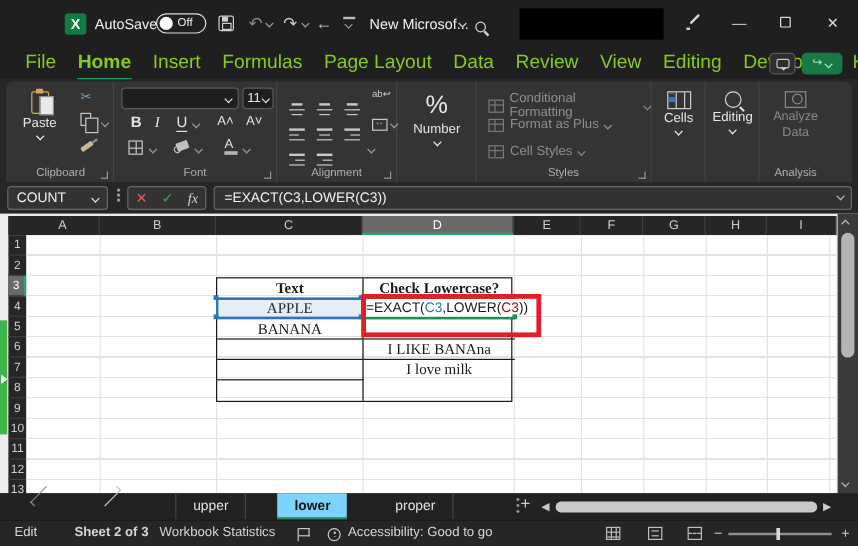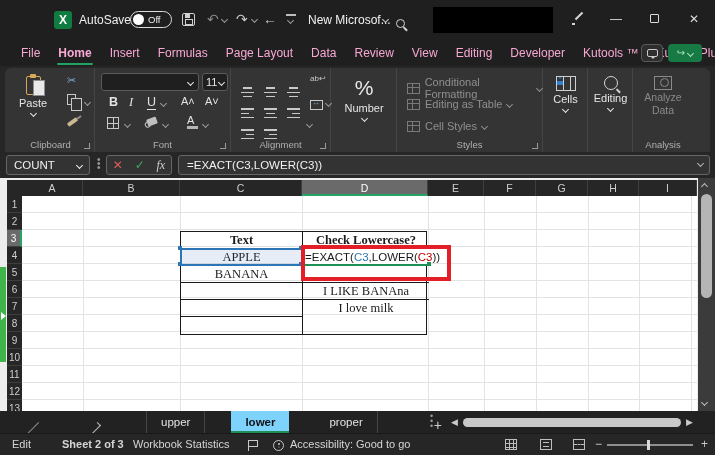--- a/index.html
+++ b/index.html
@@ -33,21 +33,21 @@
   .title-text { left:283px; top:13px; font-size:12px; color:#f2f2f2; }
   .redacted { left:433px; top:7px; width:120px; height:26px; background:#000; }
   .pen { left:572px; top:13px; width:12px; height:12px; color:#d5d5d5; }
   .pen::before { content:""; position:absolute; left:2px; top:2px; width:10px; height:2px; background:currentColor; transform:rotate(-45deg); }
   .pen::after { content:""; position:absolute; left:0; bottom:0; width:3px; height:2px; background:currentColor; }
   .winbtn { top:12px; width:16px; height:16px; color:#dcdcdc; font-size:12px; text-align:center; line-height:15px; }
   .maxbox { display:inline-block; width:9px; height:9px; border:1.3px solid #dcdcdc; border-radius:1px; }
 
   
   .menubar { left:0; top:40px; width:715px; height:26px; background:#1f1f1f; display:flex; align-items:center; padding-left:12px; }
-  .menu-item { font-size:12px; color:#f9a8d4; padding:4px 9px; position:relative; white-space:nowrap; }
+  .menu-item { font-size:16px; color:#84cc16; padding:4px 9px; position:relative; white-space:nowrap; }
   .menu-item.active { font-weight:bold; }
   .menu-item.active::after { content:""; position:absolute; left:8px; right:8px; bottom:-1px; height:2.5px; background:#21A366; border-radius:2px; }
   .comment-btn { left:641px; top:44px; width:22px; height:18px; border:1px solid #5a5a5a; border-radius:4px; background:#2e2e2e; }
   .bubble { position:absolute; left:5px; top:4px; width:11px; height:8px; border:1.2px solid #c9c9c9; border-radius:2px; }
   .bubble::after { content:""; position:absolute; left:2px; bottom:-3px; border-left:3px solid transparent; border-right:3px solid transparent; border-top:3px solid #c9c9c9; }
   .share-btn { left:668px; top:44px; width:34px; height:18px; background:#177A45; border-radius:4px; display:flex; align-items:center; justify-content:center; gap:3px; color:#a9e2c0; }
   .share-glyph { font-size:10px; line-height:10px; }
 
   
   .ribbon { left:0; top:66px; width:715px; height:86px; background:#262626; }
@@ -137,21 +137,21 @@
   .d3green { position:absolute; left:281px; top:68px; width:126px; height:1.5px; background:#1E8F55; }
   .d3green::after { content:""; position:absolute; right:-2px; top:-2px; width:4px; height:4px; background:#1E8F55; }
   .redbox { position:absolute; left:279px; top:49px; width:150px; height:36px; border:4px solid #E31E26; }
   .greenstrip { position:absolute; left:0; top:89px; width:6px; height:95px; background:#3EB44A; }
   .greenstrip::after { content:""; position:absolute; left:1px; top:45px; border-top:4px solid transparent; border-bottom:4px solid transparent; border-left:5px solid #fff; }
   .vscroll { position:absolute; left:698px; top:0; width:17px; height:233px; background:#3b3b3b; }
   .vthumb { position:absolute; left:3px; top:16px; width:11px; height:104px; background:#b5b5b5; border-radius:6px; }
   .varrow { position:absolute; left:4px; color:#bdbdbd; }
 
   
-  .tabbar { left:0; top:411px; width:715px; height:22px; background:#222; display:flex; align-items:flex-end;gap:26px; }
+  .tabbar { left:0; top:411px; width:715px; height:22px; background:#222; display:flex; align-items:flex-start;gap:26px; }
   .tabnav { color:#bdbdbd; padding:0 9px; }
   .tabnav.dim { color:#777; }
   .sheettab { font-size:11.5px; color:#e3e3e3; padding:0 14px; height:22px; line-height:22px; border-right:1px solid #454545; }
   .sheettab.first { border-left:1px solid #454545; margin-left:18px; }
   .sheettab.active { background:#7dd3fc; color:#111; font-weight:bold; border-bottom:2.5px solid #1E8F55; border-right:none; }
   .addsheet { color:#cfcfcf; font-size:14px; padding:0 12px; margin-left:18px; }
   .hs-dots { position:absolute; left:430px; top:414px; color:#9a9a9a; font-size:9px; line-height:5px; }
   .hscroll { position:absolute; left:448px; top:414px; width:252px; height:16px; display:flex; align-items:center; }
   .harrow { color:#c9c9c9; font-size:9px; padding:0 3px; }
   .hthumb { width:218px; height:9px; background:#c9c9c9; border-radius:5px; margin:0 2px; }
@@ -326,21 +326,21 @@
       </div>
 
       <div class="rgroup" style="left:392px; width:146px;">
         <div class="stylerow" style="left:10px; top:8px;">
           <span class="minigrid"></span>
           <span>Conditional Formatting</span>
             <span class="chv"></span>
         </div>
         <div class="stylerow" style="left:10px; top:30px;">
           <span class="minigrid"></span>
-          <span>Editing as Table</span>
+          <span>Format as Plus</span>
             <span class="chv"></span>
         </div>
         <div class="stylerow" style="left:10px; top:52px;">
           <span class="minigrid"></span>
           <span>Cell Styles</span>
             <span class="chv"></span>
         </div>
         <div class="rlabel">Styles</div>
         <span class="launcher"></span>
       </div>

